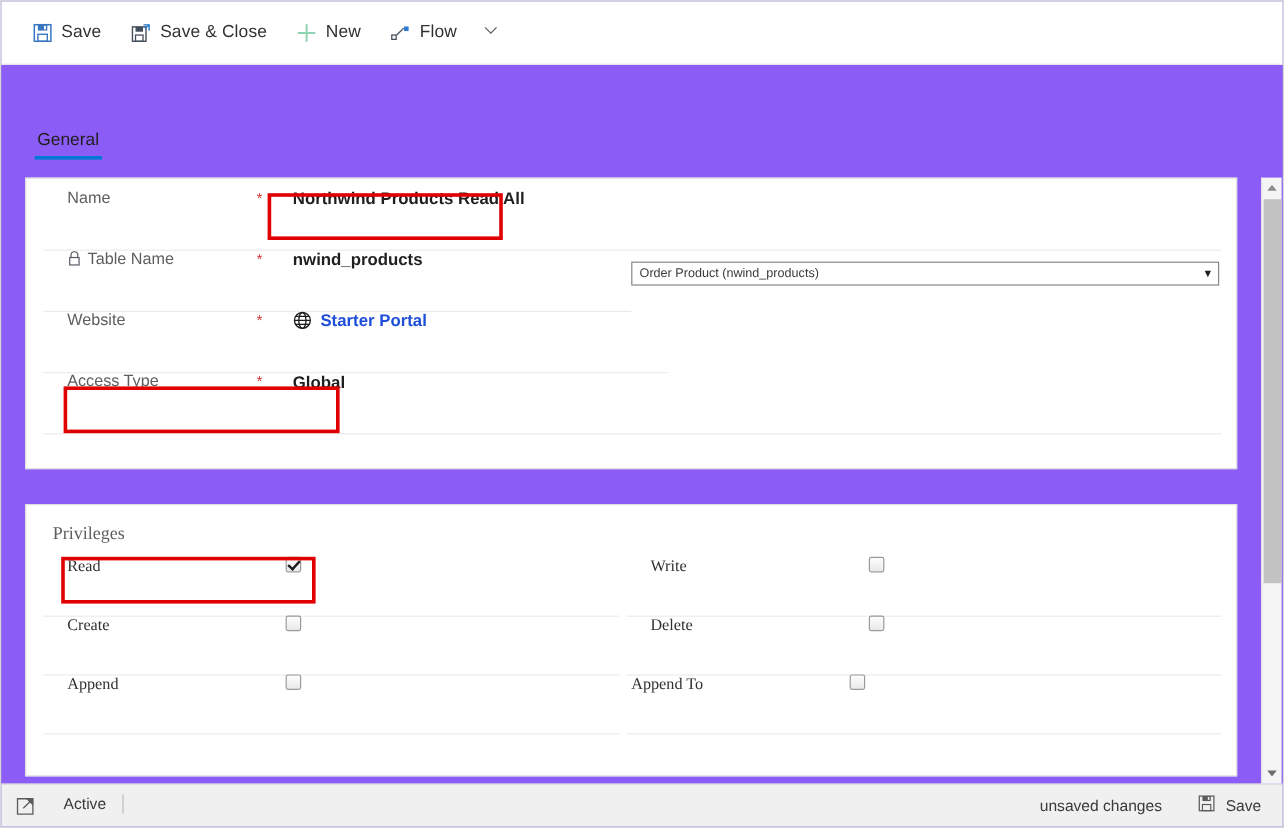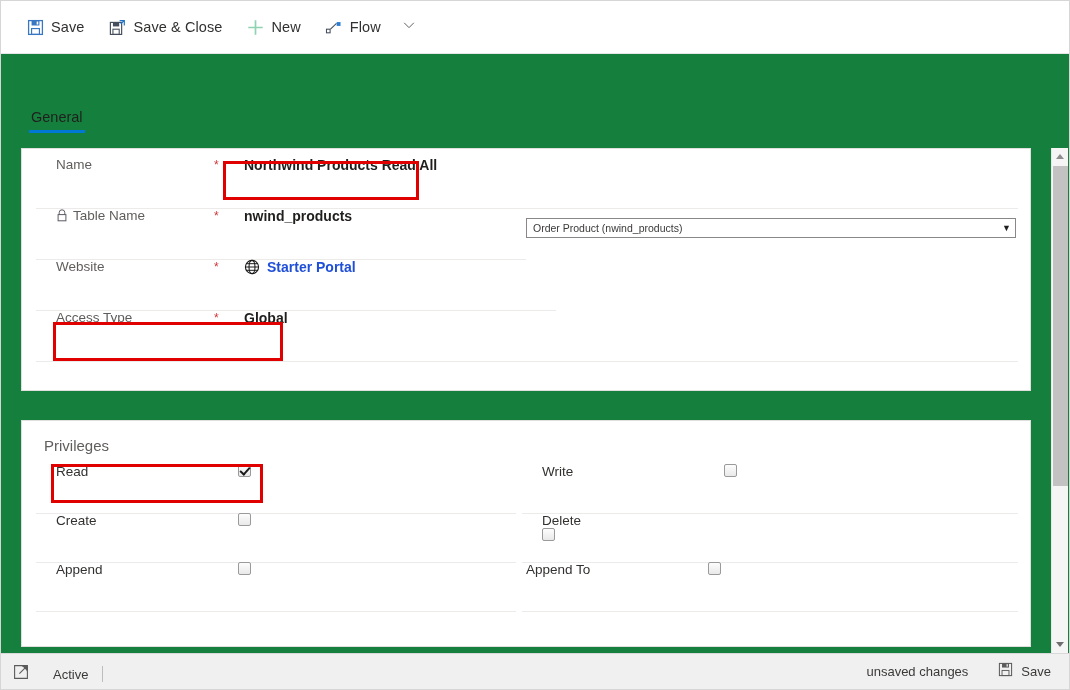--- a/index.html
+++ b/index.html
@@ -9,21 +9,21 @@
     background: #ffffff;
   }
   body {
     font-family: "Liberation Sans", sans-serif;
     -webkit-font-smoothing: antialiased;
   }
   #app {
     position: relative;
     width: 1070px;
     height: 690px;
-    background: #15803d;
+    background: #8b5cf6;
     border: 1px solid #d6d6d6;
     box-sizing: border-box;
     overflow: hidden;
   }
 
   
   .cmdbar {
     position: absolute;
     left: 0; top: 0;
     width: 1068px;
@@ -120,20 +120,21 @@
     position: absolute;
     left: 0; top: 0;
     width: 1010px;
     height: 243px;
   }
   #privileges-card {
     position: absolute;
     left: 0; top: 272px;
     width: 1010px;
     height: 227px;
+    font-family: Liberation Serif, serif;
   }
 
   
   .frow {
     position: absolute;
     display: flex;
     align-items: flex-start;
     height: 50px;
   }
   .flabel {
@@ -307,21 +308,21 @@
     bottom: 0;
     width: 1068px;
     height: 36px;
     background: #f0f0f0;
     border-top: 1px solid #d9d9d9;
     display: flex;
     align-items: center;
     box-sizing: border-box;
     padding: 0 14px 0 10px;
   }
-  .footer-left { display: flex; align-items: flex-end; }
+  .footer-left { display: flex; align-items: flex-start; }
   .footer-ico {
     display: inline-flex;
     align-items: center;
     justify-content: center;
     width: 20px;
     height: 20px;
     margin-right: 22px;
   }
   .footer-status {
     font-size: 13px;
@@ -502,21 +503,21 @@
         <span class="cbox"></span>
       </div>
       <div class="divider" style="left:14px; top:190px; width:480px;"></div>
 
       <div class="priv-row" style="left:520px; top:43px; width:460px;">
         <span class="priv-label">Write</span>
         <span class="cbox"></span>
       </div>
       <div class="divider" style="left:500px; top:92px; width:496px;"></div>
 
-      <div class="priv-row" style="left:520px; top:92px; width:460px;flex-direction:column;">
+      <div class="priv-row" style="left:520px; top:92px; width:460px;">
         <span class="priv-label">Delete</span>
         <span class="cbox"></span>
       </div>
       <div class="divider" style="left:500px; top:141px; width:496px;"></div>
 
       <div class="priv-row" style="left:504px; top:141px; width:460px;">
         <span class="priv-label">Append To</span>
         <span class="cbox"></span>
       </div>
       <div class="divider" style="left:500px; top:190px; width:496px;"></div>

